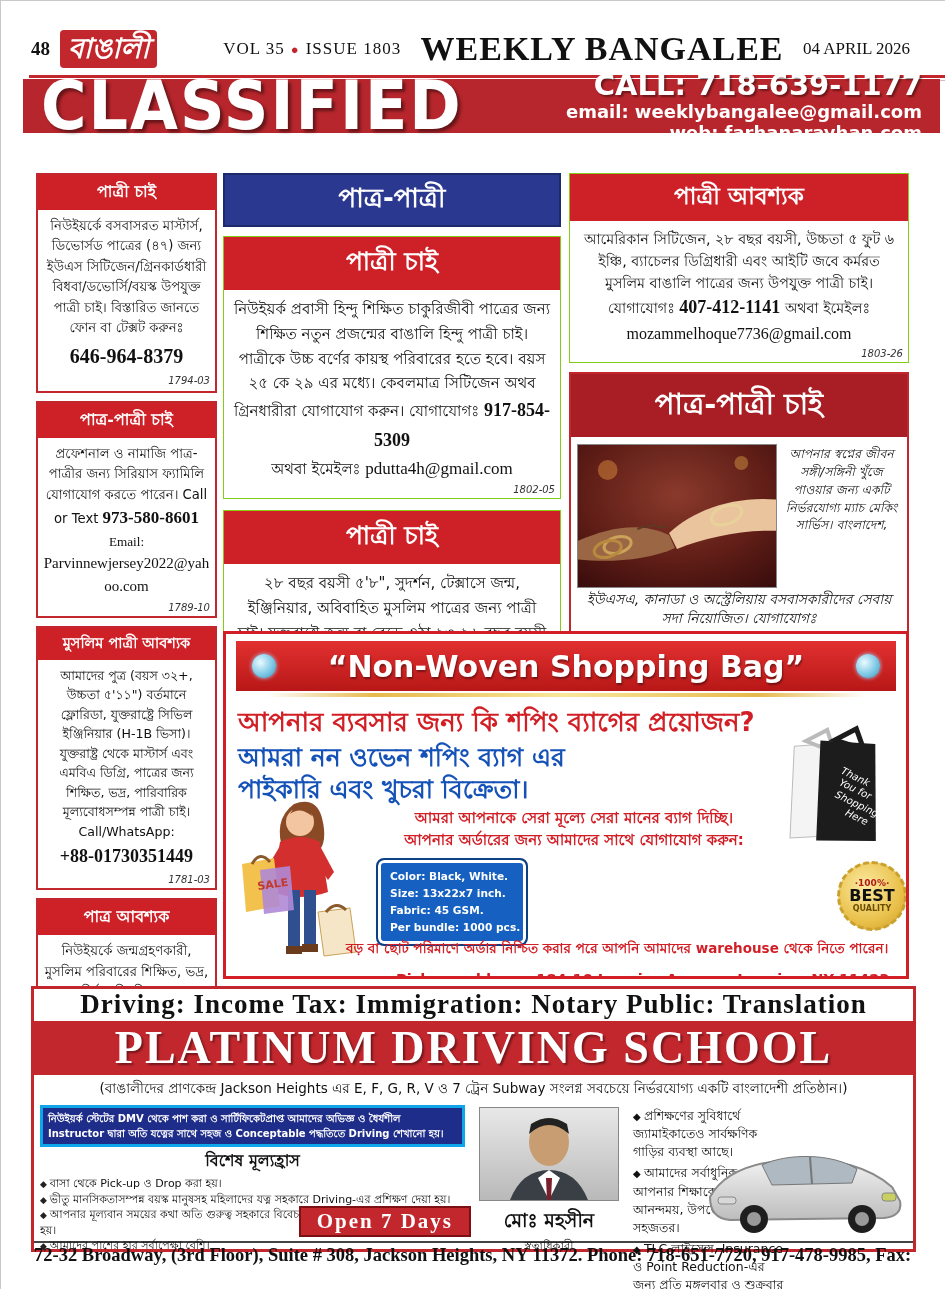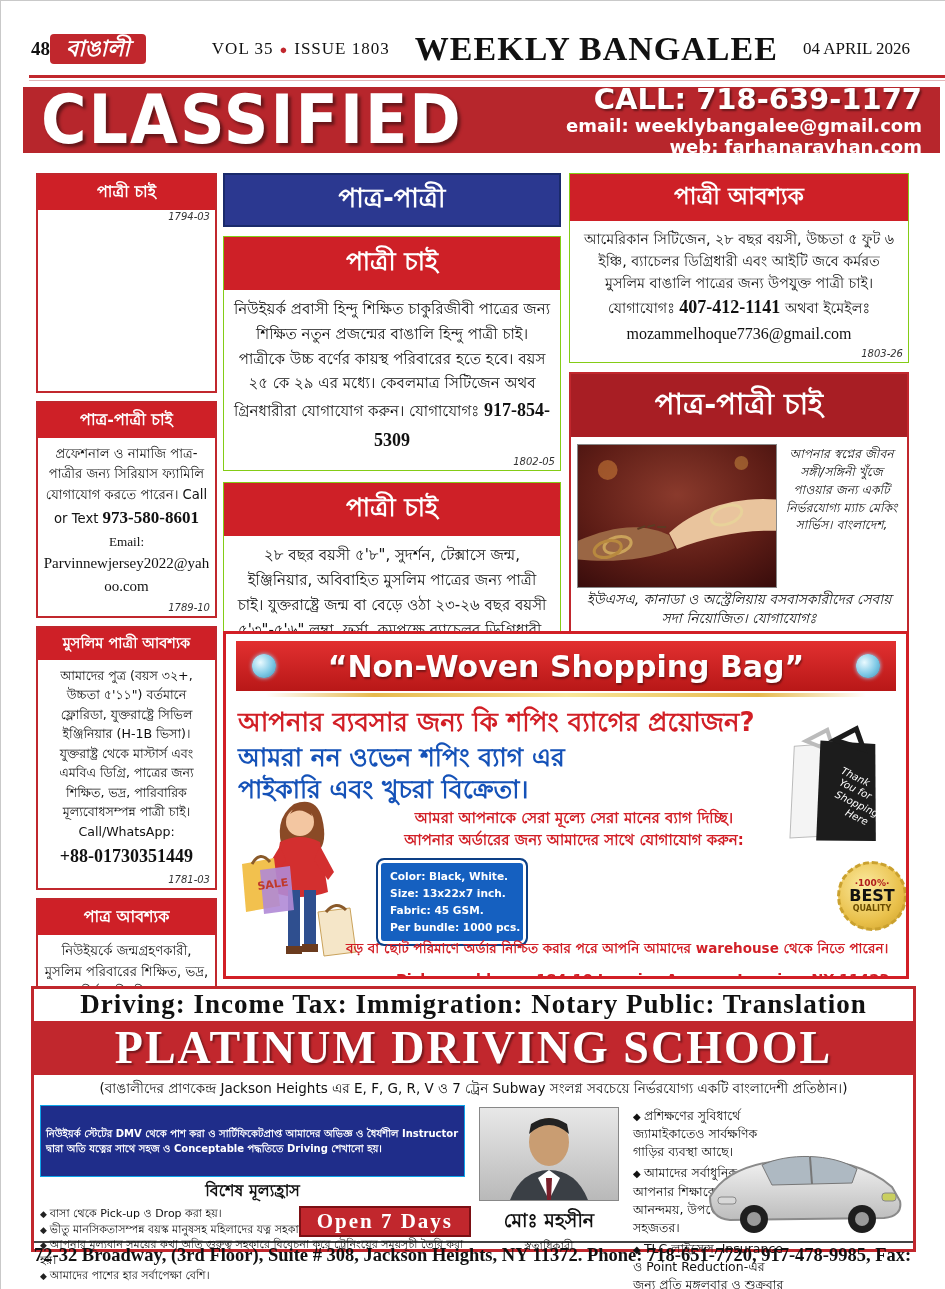--- a/index.html
+++ b/index.html
@@ -3,32 +3,32 @@
 <meta charset="utf-8">
 <style>
   html,body{margin:0;padding:0;background:#e9e9e9;}
   .page{position:relative;width:945px;height:1289px;margin:0 auto;background:#fff;
         border:1px solid #c9c9c9;font-family:"DejaVu Sans",sans-serif;color:#111;overflow:hidden;}
   .serif{font-family:"Liberation Serif",serif;}
 
   
   .masthead{position:absolute;top:24px;left:30px;right:30px;height:48px;display:flex;align-items:center;}
   .pageno{font-family:"Liberation Serif",serif;font-weight:700;font-size:19px;}
-  .logo{color:#fff;background:#c1272d;font-weight:800;font-style:italic;
-        font-size:22px;padding:2px 16px;border-radius:4px;line-height:1.2;}
+  .logo{margin-left:10px;color:#fff;background:#c1272d;font-weight:800;font-style:italic;
+        font-size:28px;padding:2px 8px;border-radius:4px;line-height:1.2;}
   .volissue{margin-left:66px;font-family:"Liberation Serif",serif;font-size:17px;letter-spacing:1px;}
   .voldot{color:#c1272d;font-size:13px;padding:0 6px;}
   .mtitle{flex:1;text-align:center;font-family:"Liberation Serif",serif;font-weight:900;
           font-size:34px;letter-spacing:1px;}
   .mdate{font-family:"Liberation Serif",serif;font-size:17px;margin-right:6px;}
   .mastline{position:absolute;top:74px;left:28px;right:0;border-top:3px solid #c1272d;}
   .mastline2{position:absolute;top:79px;left:28px;right:0;border-top:1px solid #e3b6b8;}
 
   
-  .banner{position:absolute;top:86px;left:22px;right:6px;height:66px;background:#b7262c;
+  .banner{position:absolute;top:78px;left:22px;right:6px;height:54px;background:#b7262c;
           display:flex;align-items:center;padding:0 18px;box-sizing:border-box;}
   .banner-title{color:#fff;font-weight:900;font-size:62px;letter-spacing:2px;line-height:1;
                 text-shadow:3px 3px 3px rgba(0,0,0,.45);transform:scaleY(1.08);}
   .banner-right{margin-left:auto;text-align:right;color:#fff;line-height:1.15;}
   .banner-call{font-weight:900;font-size:29px;text-shadow:2px 2px 2px rgba(0,0,0,.4);}
   .banner-sub{font-size:18px;font-weight:600;}
 
   
   .col-left{position:absolute;left:35px;top:172px;width:181px;}
   .col-mid{position:absolute;left:222px;top:172px;width:338px;}
@@ -99,21 +99,21 @@
   .drive{position:absolute;left:30px;top:985px;width:885px;height:266px;border:3px solid #c1272d;
          background:#fff;box-sizing:border-box;}
   .services{font-family:"Liberation Serif",serif;font-weight:700;font-size:27px;text-align:center;
             padding:0 0 1px;letter-spacing:1px;}
   .dbanner{background:#c1272d;color:#fff;text-align:center;font-family:"Liberation Serif",serif;
            font-weight:900;font-size:46px;letter-spacing:2px;height:54px;line-height:54px;
            text-shadow:2px 2px 2px rgba(0,0,0,.4);}
   .dsub{font-size:13.5px;text-align:center;padding:3px 0 2px;white-space:nowrap;overflow:hidden;}
   .dmain{display:flex;padding:2px 6px 0;height:138px;box-sizing:border-box;}
   .dleft{width:425px;position:relative;flex:none;}
-  .dmv{background:#1f2d8a;color:#fff;font-size:10px;font-weight:700;padding:20px 5px;line-height:1.5;border:1px solid #0ea5e9;}
+  .dmv{background:#1f2d8a;color:#fff;font-size:10px;font-weight:700;padding:3px 5px;line-height:1.5;border:3px solid #0ea5e9;}
   .ftitle{text-align:center;font-weight:800;font-size:16px;margin:1px 0;}
   ul.feat{list-style:none;margin:0;padding:0;font-size:11px;line-height:1.42;text-align:left;}
   ul.feat li::before{content:"◆ ";color:#222;font-size:9px;}
   .open7{position:absolute;right:-6px;bottom:4px;background:#c1272d;color:#fff;
          font-family:"Liberation Serif",serif;font-weight:800;font-size:21px;letter-spacing:2px;
          padding:1px 16px;border:2px solid #7c1014;}
   .dmid{width:168px;flex:none;text-align:center;padding-top:2px;}
   .owner-name{font-weight:800;font-size:19px;margin-top:1px;}
   .owner-title{font-size:11.5px;}
   .dright{flex:1;position:relative;font-size:12.5px;}
@@ -147,20 +147,24 @@
       <div class="banner-call">CALL: 718-639-1177</div>
       <div class="banner-sub">email: weeklybangalee@gmail.com</div>
       <div class="banner-sub">web: farhanarayhan.com</div>
     </div>
   </div>
 
   <div class="col-left">
 
     <div class="ad" style="min-height:216px">
       <div class="ad-head">পাত্রী চাই</div>
+      <div class="ad-body">
+        <span>নিউইয়র্কে বসবাসরত মাস্টার্স, ডিভোর্সড পাত্রের (৪৭) জন্য ইউএস সিটিজেন/গ্রিনকার্ডধারী বিধবা/ডভোর্সি/বয়স্ক উপযুক্ত পাত্রী চাই। বিস্তারিত জানতে ফোন বা টেক্সট করুনঃ</span>
+        <div class="phone-lg">646-964-8379</div>
+      </div>
       <div class="ref">1794-03</div>
     </div>
 
     <div class="ad" style="min-height:160px">
       <div class="ad-head">পাত্র-পাত্রী চাই</div>
       <div class="ad-body">
         <span>প্রফেশনাল ও নামাজি পাত্র-পাত্রীর জন্য সিরিয়াস ফ্যামিলি যোগাযোগ করতে পারেন। Call or Text</span>
         <span class="phone-in">973-580-8601</span>
         <span class="serif">Email:</span>
         <div class="email">Parvinnewjersey2022@yahoo.com</div>
@@ -188,20 +192,24 @@
   </div>
 
   <div class="col-mid">
     <div class="mid-head">পাত্র-পাত্রী</div>
 
     <div class="mid-ad" style="min-height:198px">
       <div class="mid-ad-head">পাত্রী চাই</div>
       <div class="mid-body">
         <span>নিউইয়র্ক প্রবাসী হিন্দু শিক্ষিত চাকুরিজীবী পাত্রের জন্য শিক্ষিত নতুন প্রজন্মের বাঙালি হিন্দু পাত্রী চাই। পাত্রীকে উচ্চ বর্ণের কায়স্থ পরিবারের হতে হবে। বয়স ২৫ কে ২৯ এর মধ্যে। কেবলমাত্র সিটিজেন অথব গ্রিনধারীরা যোগাযোগ করুন। যোগাযোগঃ</span>
         <span class="phone-in" style="font-size:18px">917-854-5309</span>
+        <div class="contact">
+          <span>অথবা ইমেইলঃ</span>
+          <span class="email" style="font-size:17px">pdutta4h@gmail.com</span>
+        </div>
       </div>
       <div class="ref">1802-05</div>
     </div>
 
     <div class="mid-ad" style="min-height:198px">
       <div class="mid-ad-head">পাত্রী চাই</div>
       <div class="mid-body">
         <span>২৮ বছর বয়সী ৫'৮", সুদর্শন, টেক্সাসে জন্ম, ইঞ্জিনিয়ার, অবিবাহিত মুসলিম পাত্রের জন্য পাত্রী চাই। যুক্তরাষ্ট্রে জন্ম বা বেড়ে ওঠা ২৩-২৬ বছর বয়সী ৫'৩"-৫'৬" লম্বা, ফর্সা, কমপক্ষে ব্যাচেলর ডিগ্রিধারী, শিক্ষিত পরিবারের পাত্রী আবশ্যক। যোগাযোগঃ</span>
         <span class="email" style="font-size:17px">bithi_utsa@yahoo.com</span>
         <div class="contact">

